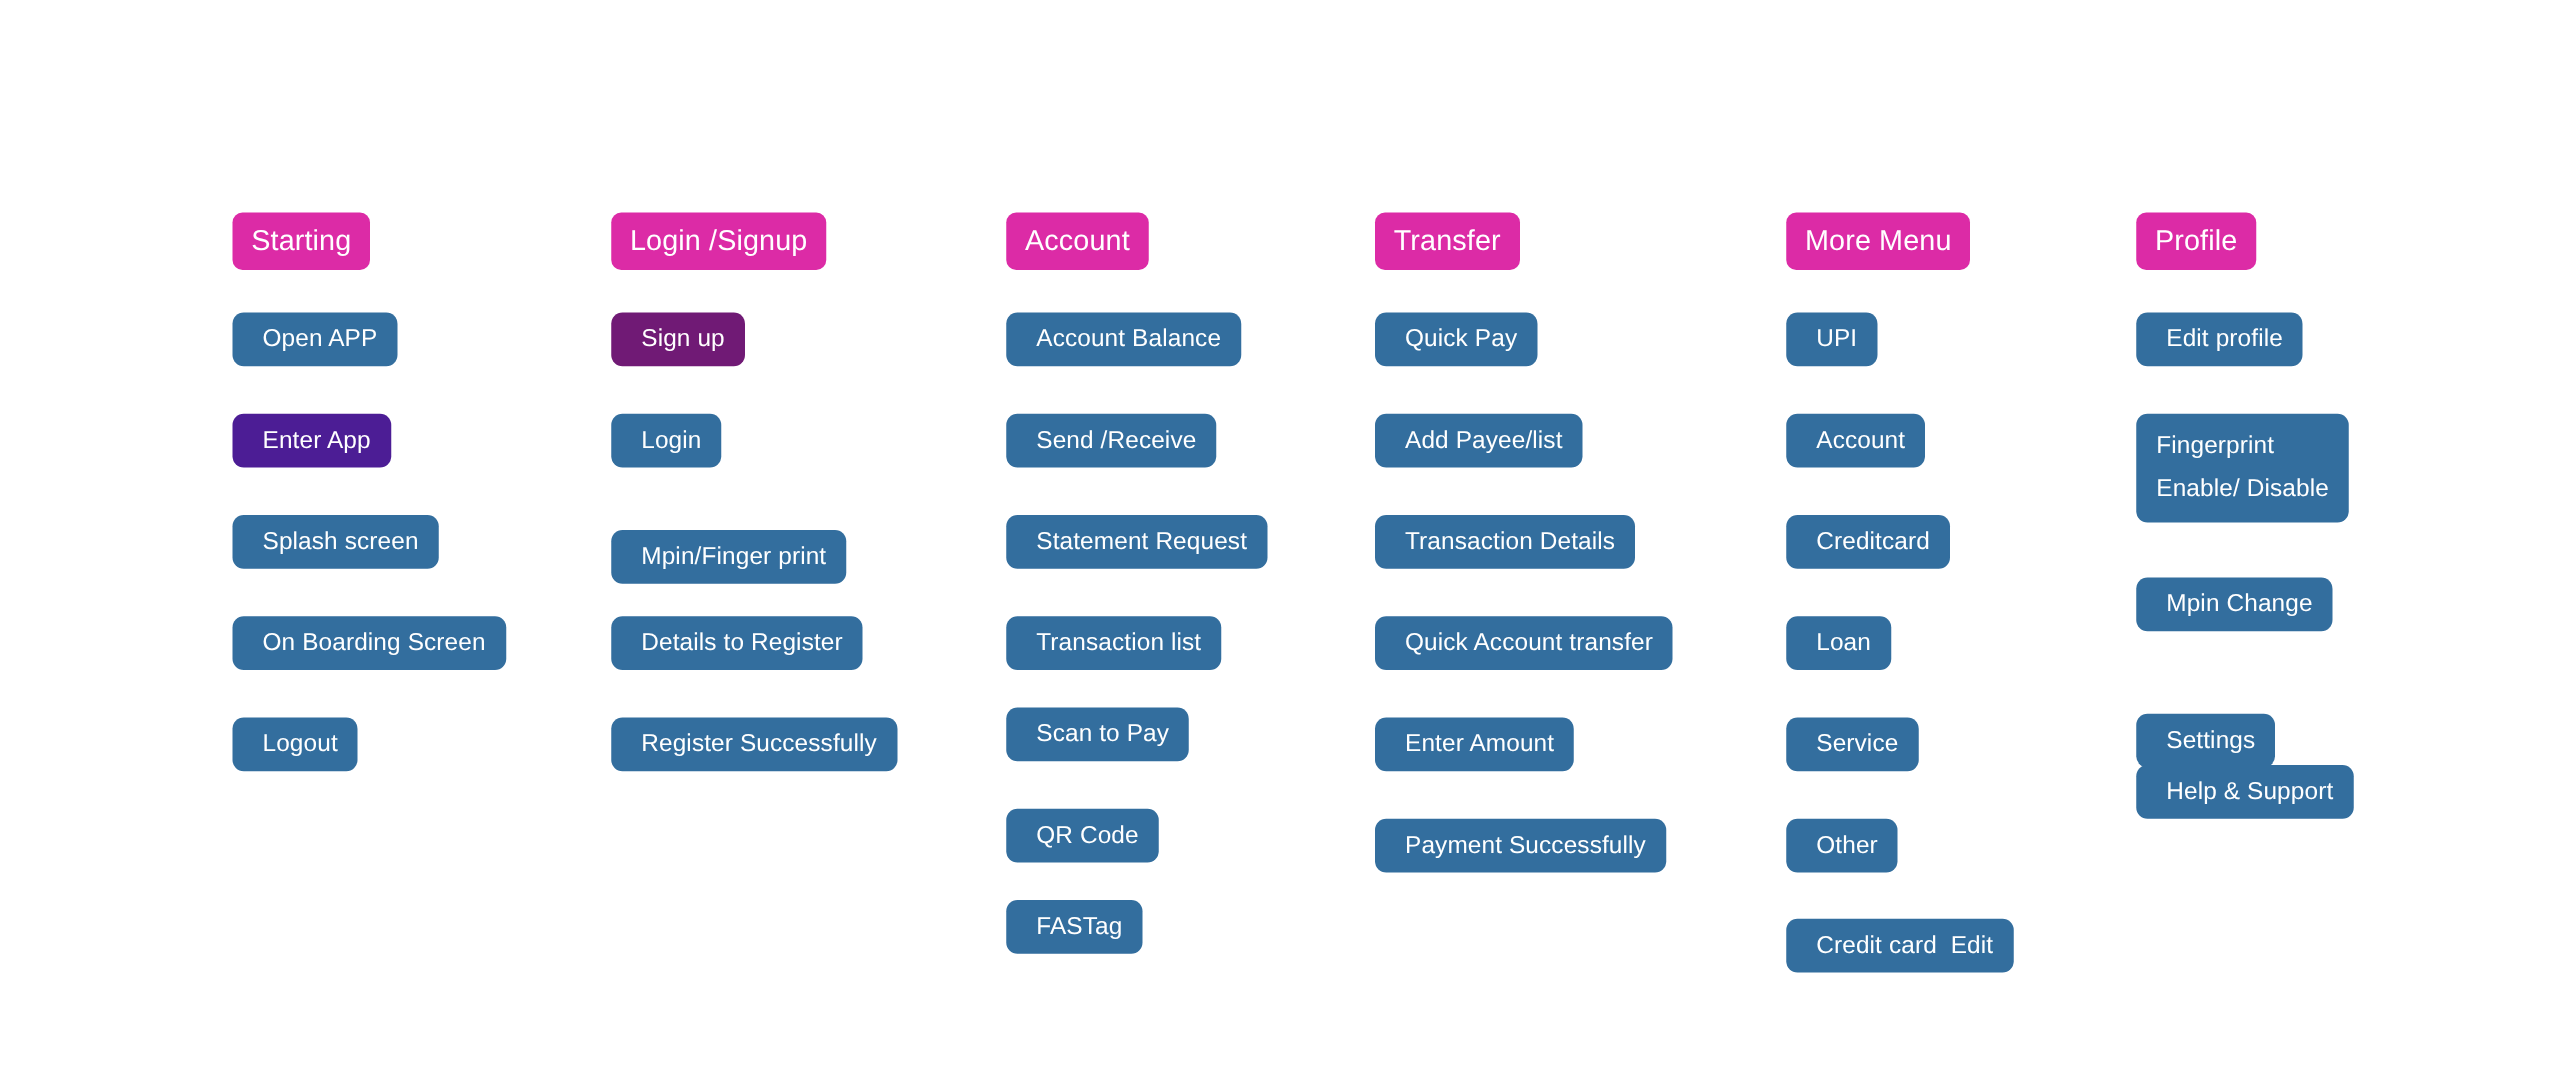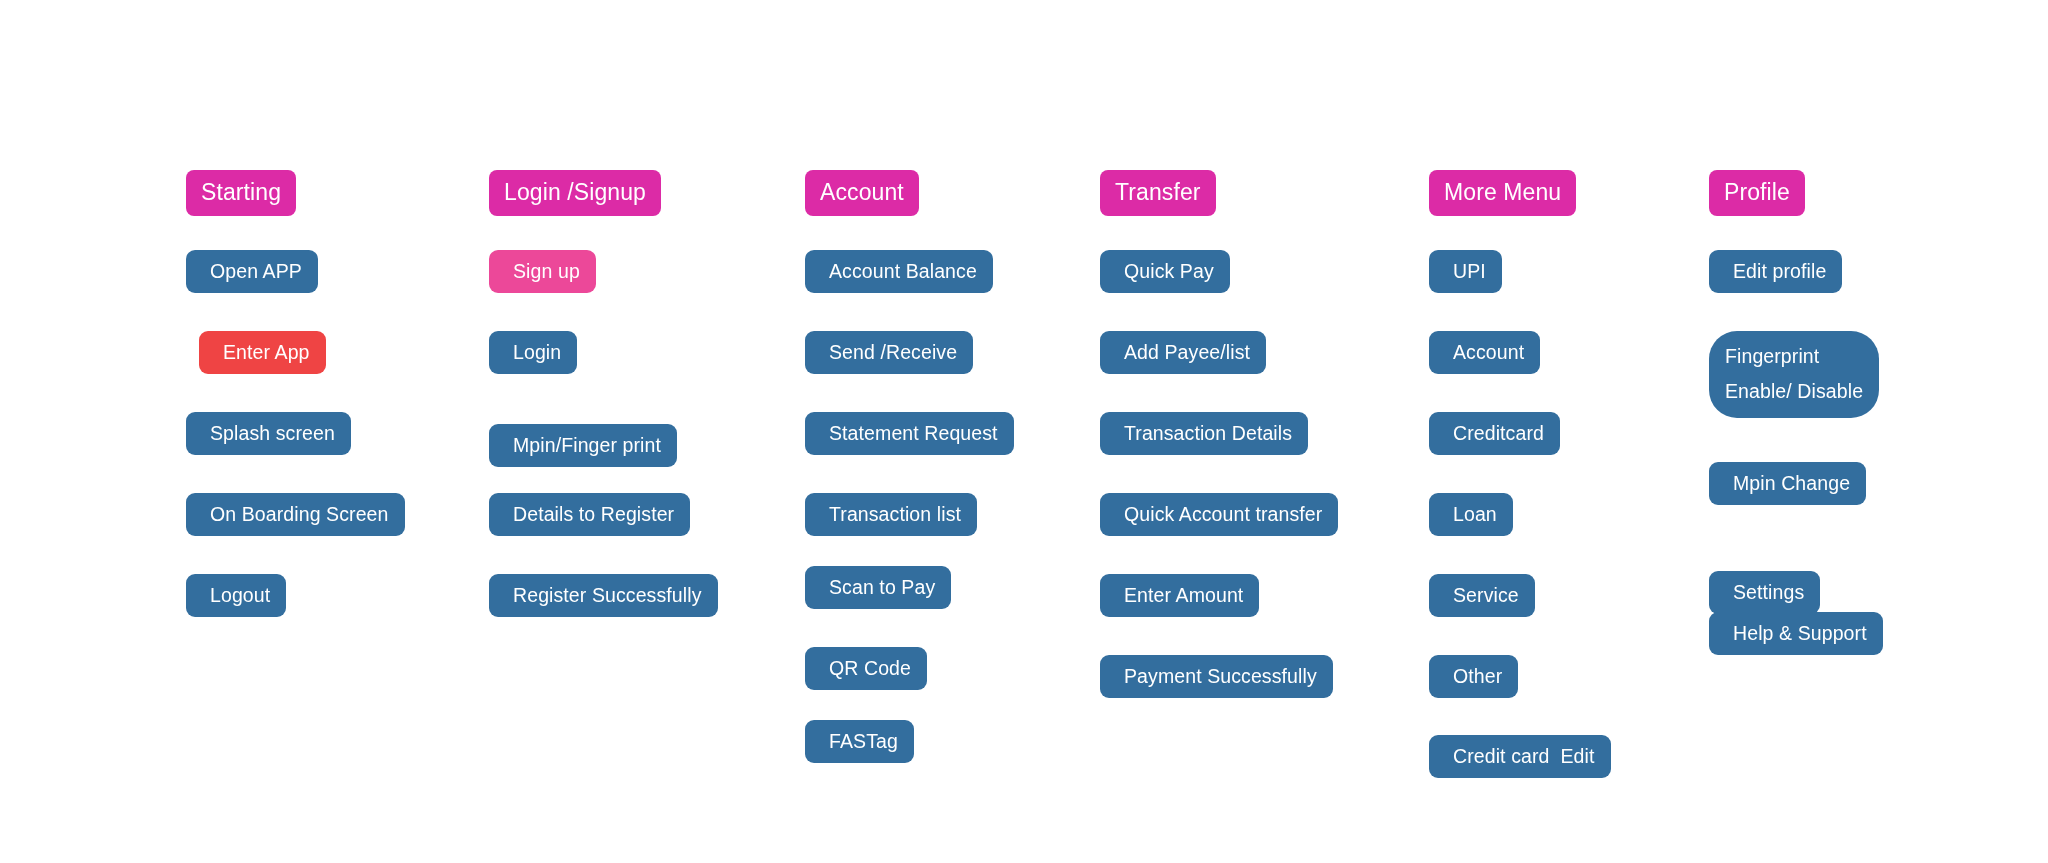--- a/index.html
+++ b/index.html
@@ -61,44 +61,43 @@
     background: #336E9E;
     padding-left: 24px;
   }
 
   .node.multiline {
     flex-direction: column;
     align-items: flex-start;
     justify-content: flex-end;
     padding: 13px 16px 14px 16px;
     min-height: 62px;
-    border-radius: 28px;
   }
   .node.multiline .line {
     display: block;
   }
   .node.multiline .line + .line {
     margin-top: 11px;
   }
 </style>
 </head>
 <body>
 
 <div id="board" style="background: rgb(255, 255, 255);">
     <div class="column" style="left: 186px;">
       <div class="node header" style="position: absolute; left: 0px; top: 170px; background: rgb(220, 43, 166); color: rgb(255, 255, 255);">Starting</div>
       <div class="node step" style="position: absolute; left: 0px; top: 250px; background: rgb(51, 110, 158); color: rgb(255, 255, 255);">Open APP</div>
-      <div class="node step" style="position: absolute; left: 13px; top: 331px; background: #ef4444; color: rgb(255, 255, 255);">Enter App</div>
+      <div class="node step" style="position: absolute; left: 0px; top: 331px; background: #4c1d95; color: rgb(255, 255, 255);">Enter App</div>
       <div class="node step" style="position: absolute; left: 0px; top: 412px; background: rgb(51, 110, 158); color: rgb(255, 255, 255);">Splash screen</div>
       <div class="node step" style="position: absolute; left: 0px; top: 493px; background: rgb(51, 110, 158); color: rgb(255, 255, 255);">On Boarding Screen</div>
       <div class="node step" style="position: absolute; left: 0px; top: 574px; background: rgb(51, 110, 158); color: rgb(255, 255, 255);">Logout</div>
     </div>
     <div class="column" style="left: 489px;">
       <div class="node header" style="position: absolute; left: 0px; top: 170px; background: rgb(220, 43, 166); color: rgb(255, 255, 255);">Login /Signup</div>
-      <div class="node step" style="position: absolute; left: 0px; top: 250px; background: #ec4899; color: rgb(255, 255, 255);">Sign up</div>
+      <div class="node step" style="position: absolute; left: 0px; top: 250px; background: #701a75; color: rgb(255, 255, 255);">Sign up</div>
       <div class="node step" style="position: absolute; left: 0px; top: 331px; background: rgb(51, 110, 158); color: rgb(255, 255, 255);">Login</div>
       <div class="node step" style="position: absolute; left: 0px; top: 412px; background: rgb(51, 110, 158); color: rgb(255, 255, 255); margin-top: 12px;">Mpin/Finger print</div>
       <div class="node step" style="position: absolute; left: 0px; top: 493px; background: rgb(51, 110, 158); color: rgb(255, 255, 255);">Details to Register</div>
       <div class="node step" style="position: absolute; left: 0px; top: 574px; background: rgb(51, 110, 158); color: rgb(255, 255, 255);">Register Successfully</div>
     </div>
     <div class="column" style="left: 805px;">
       <div class="node header" style="position: absolute; left: 0px; top: 170px; background: rgb(220, 43, 166); color: rgb(255, 255, 255);">Account</div>
       <div class="node step" style="position: absolute; left: 0px; top: 250px; background: rgb(51, 110, 158); color: rgb(255, 255, 255);">Account Balance</div>
       <div class="node step" style="position: absolute; left: 0px; top: 331px; background: rgb(51, 110, 158); color: rgb(255, 255, 255);">Send /Receive</div>
       <div class="node step" style="position: absolute; left: 0px; top: 412px; background: rgb(51, 110, 158); color: rgb(255, 255, 255);">Statement Request</div>

